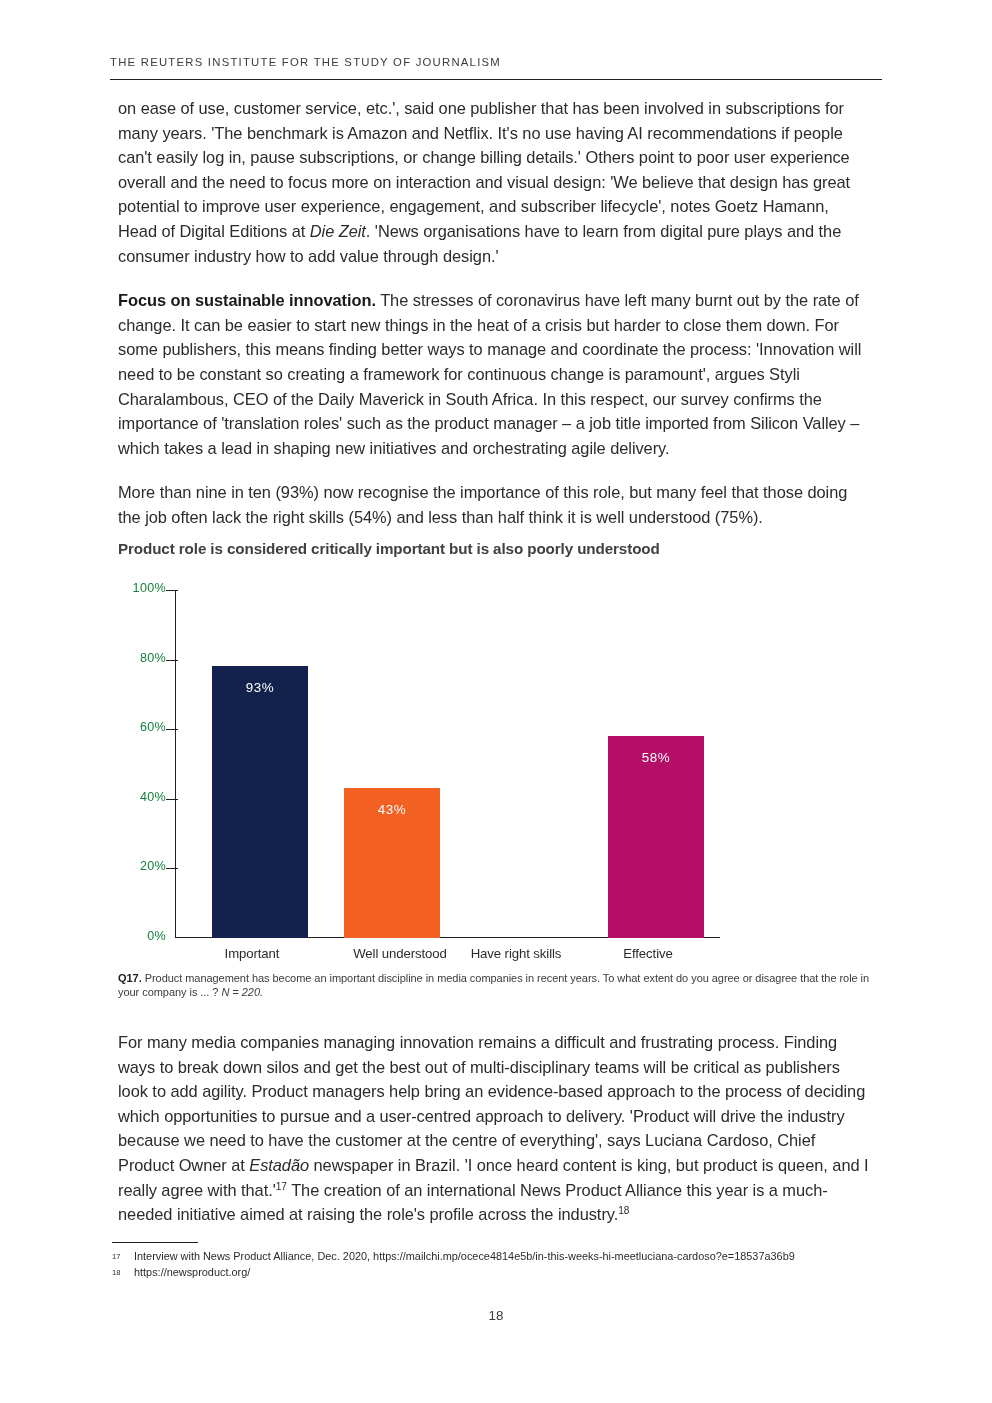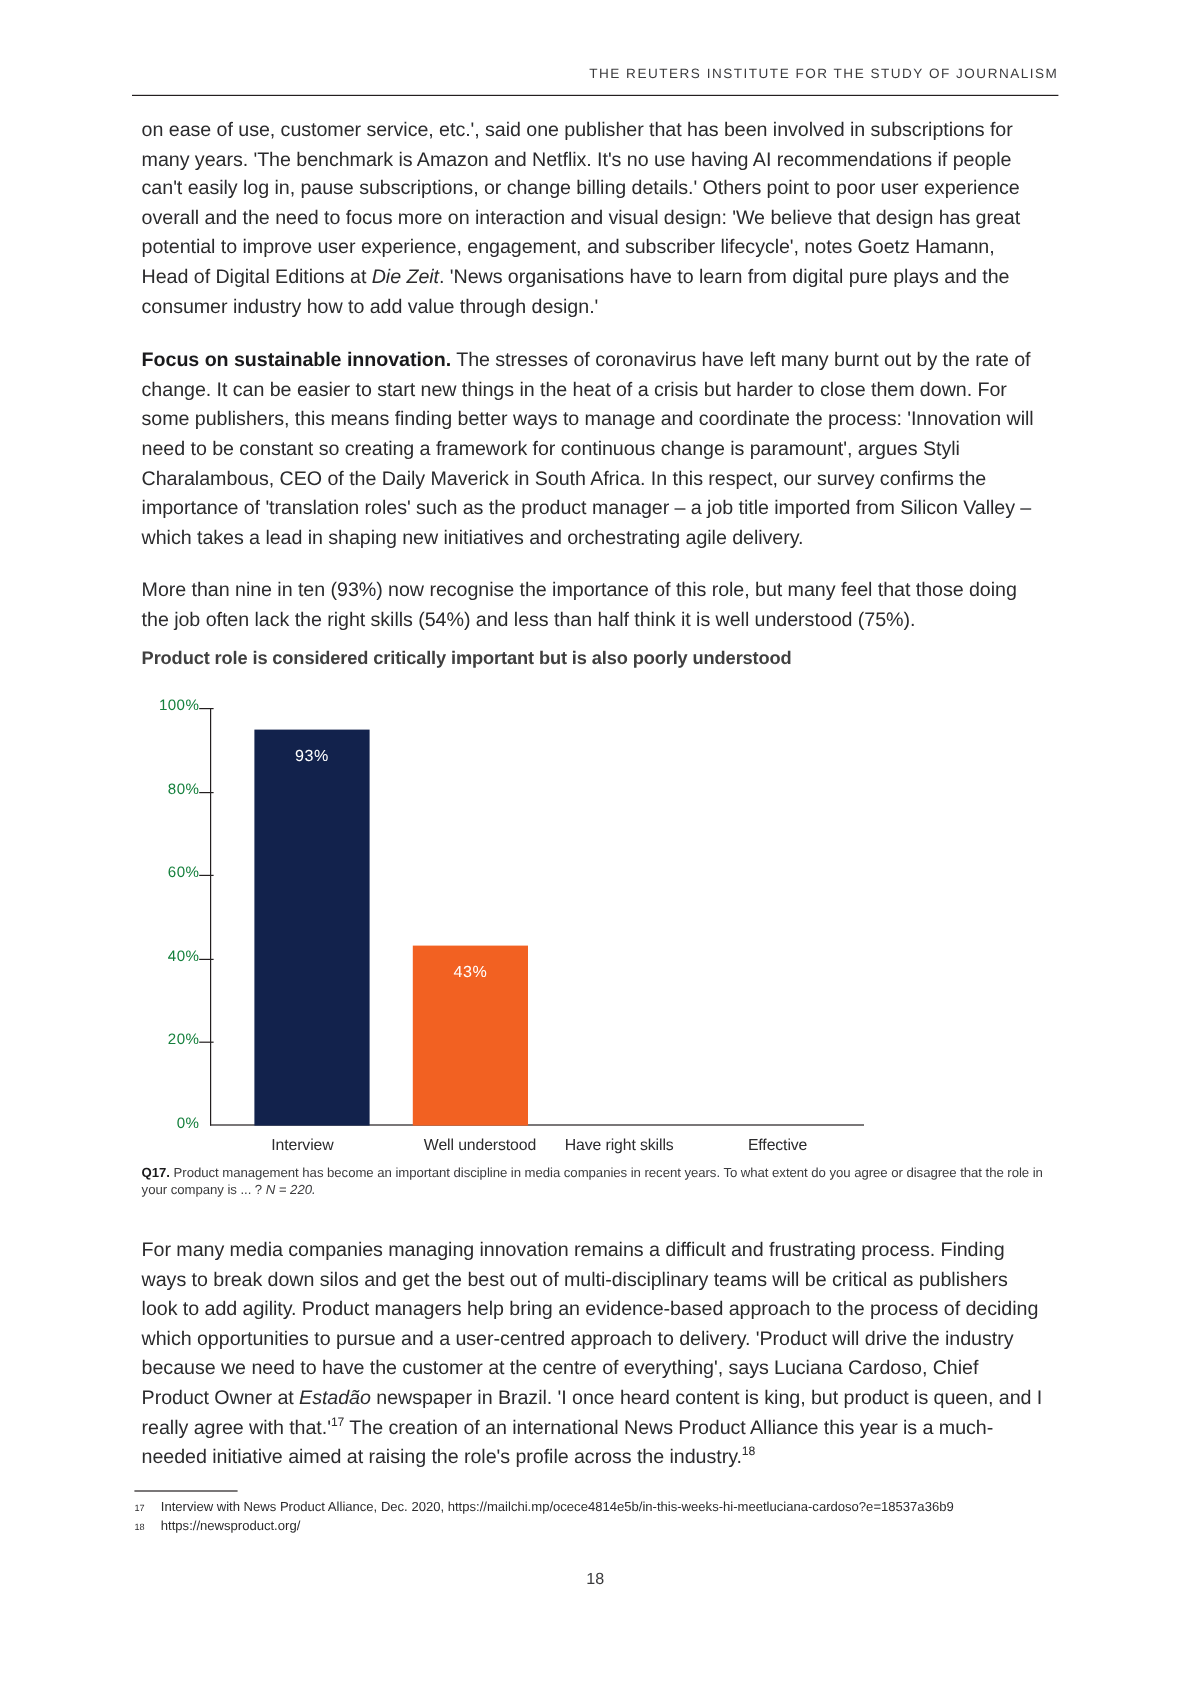--- a/index.html
+++ b/index.html
@@ -21,21 +21,21 @@
     width: 992px;
     height: 1403px;
   }
 
   
   .header {
     position: absolute;
     left: 110px;
     top: 52px;
     width: 772px;
-    text-align: right;
+    text-align: left;
   }
   .header-title {
     font-size: 11.3px;
     letter-spacing: 1.25px;
     color: #3b3b3d;
     font-weight: 400;
     white-space: nowrap;
   }
   .header-rule {
     position: absolute;
@@ -276,36 +276,41 @@
       <div class="ytick-line"></div>
       <div class="ylabel">20%</div>
     </div>
     <div class="ytick-wrap" style="top:358px;">
       <div class="ylabel">0%</div>
     </div>
 
     <div class="bars">
 
       <div class="bar-slot" style="left:36px; width:96px;">
-        <div class="bar" style="height:330px; background:#12224c;">
+        <div class="bar" style="height:272px; background:#12224c;">
           <span class="bar-value">93%</span>
         </div>
       </div>
 
       <div class="bar-slot" style="left:168px; width:96px;">
         <div class="bar" style="height:149.6px; background:#f26122;">
           <span class="bar-value">43%</span>
         </div>
       </div>
 
 
-
-    </div>
-
-    <div class="cat-label" style="left:58px; width:152px;">Interview</div>
+      <div class="bar-slot" style="left:432px; width:96px;">
+        <div class="bar" style="height:201.8px; background:#b50e66;">
+          <span class="bar-value">58%</span>
+        </div>
+      </div>
+
+    </div>
+
+    <div class="cat-label" style="left:58px; width:152px;">Important</div>
     <div class="cat-label" style="left:206px; width:152px;">Well understood</div>
     <div class="cat-label" style="left:322px; width:152px;">Have right skills</div>
     <div class="cat-label" style="left:454px; width:152px;">Effective</div>
 
   </div>
 
   <div class="chart-note"><b>Q17.</b><span> Product management has become an important discipline in media companies in recent years. To what extent do you agree or disagree that the role in your company is ... ? </span><span class="ital">N</span><span class="ital"> = 220.</span></div>
 
   <div class="content-lower">
     <p class="body tight"><span>For many media companies managing innovation remains a difficult and frustrating process. Finding ways to break down silos and get the best out of multi-disciplinary teams will be critical as publishers look to add agility. Product managers help bring an evidence-based approach to the process of deciding which opportunities to pursue and a user-centred approach to delivery. 'Product will drive the industry because we need to have the customer at the centre of everything', says Luciana Cardoso, Chief Product Owner at </span><span class="ital">Estadão</span><span> newspaper in Brazil. 'I once heard content is king, but product is queen, and I really agree with that.'</span><sup>17</sup><span> The creation of an international News Product Alliance this year is a much-needed initiative aimed at raising the role's profile across the industry.</span><sup>18</sup></p>

